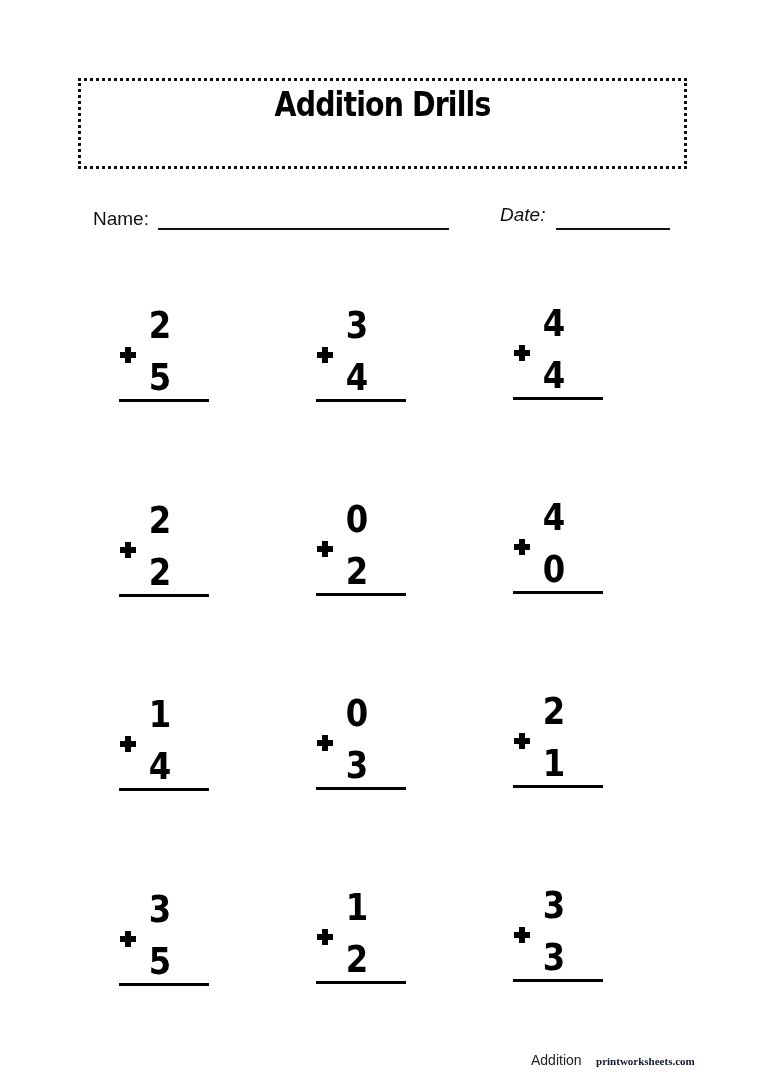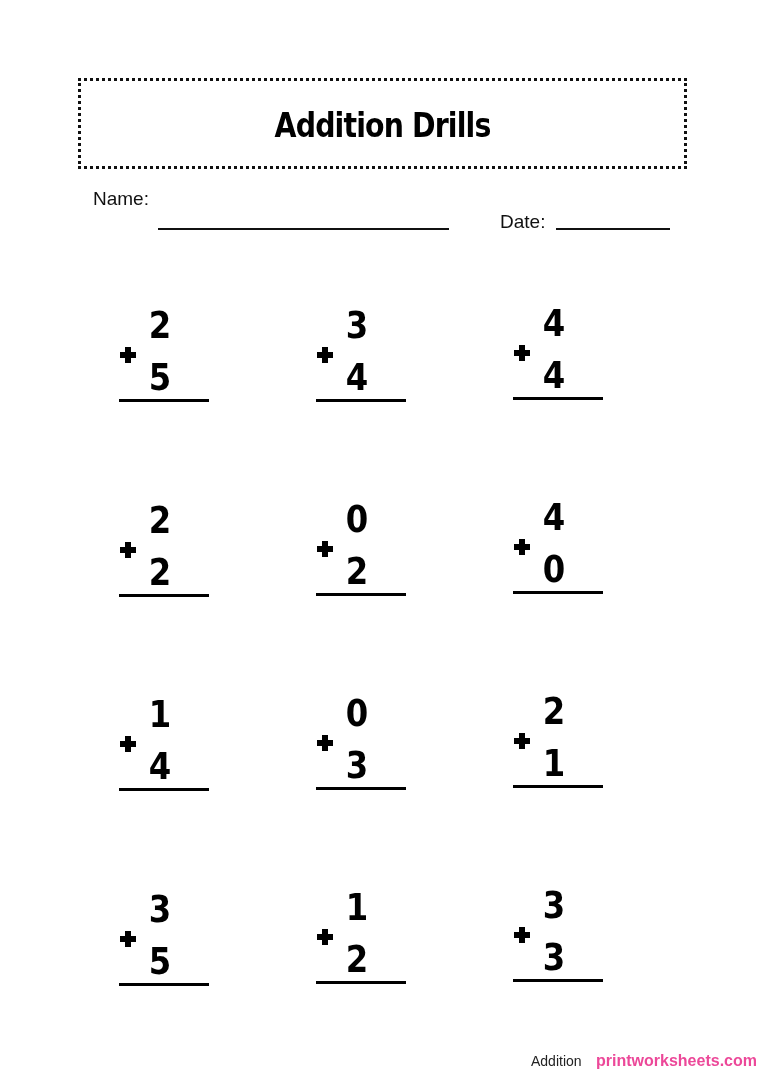--- a/index.html
+++ b/index.html
@@ -17,21 +17,20 @@
     }
     .title-box {
       position: absolute;
       left: 78px;
       top: 78px;
       width: 609px;
       height: 91px;
       border: 3px dotted #111;
       box-sizing: border-box;
       display: flex;
-      align-items: center;
       justify-content: center;
     }
     .title {
       font-family: "DejaVu Sans", sans-serif;
       font-weight: bold;
       font-size: 33px;
       letter-spacing: -1px;
       transform: scaleX(0.86);
       margin-top: 4px;
     }
@@ -96,37 +95,37 @@
       top: 1052px;
       font-size: 14px;
       white-space: nowrap;
     }
     .footer .copy {
       font-family: "Liberation Sans", sans-serif;
       color: #222;
       margin-right: 10px;
     }
     .footer .site {
-      font-family: Liberation Sans, sans-serif;
+      font-family: Liberation Serif, serif;
       font-weight: bold;
-      color: #ec4899;
-      font-size: 16px;
+      color: #0f172a;
+      font-size: 11px;
     }
   </style>
 </head>
 <body>
 
 <div class="title-box">
   <div class="title">Addition Drills</div>
 </div>
 
-<div class="field-label" style="left:93px; top:188px;">Name:</div>
+<div class="field-label" style="left:93px; top:208px;">Name:</div>
 <div class="field-line" style="left:158px; top:228px; width:291px;"></div>
 
-<div class="field-label" style="left:500px; top:211px;">Date:</div>
+<div class="field-label" style="left:500px; top:204px;font-style:italic;">Date:</div>
 <div class="field-line" style="left:556px; top:228px; width:114px;"></div>
 
 <div class="problem" style="left:119px; top:306px;">
   <div class="digit top">2</div>
   <div class="plus"></div>
   <div class="digit bottom">5</div>
   <div class="answer-line"></div>
 </div>
 <div class="problem" style="left:316px; top:306px;">
   <div class="digit top">3</div>

